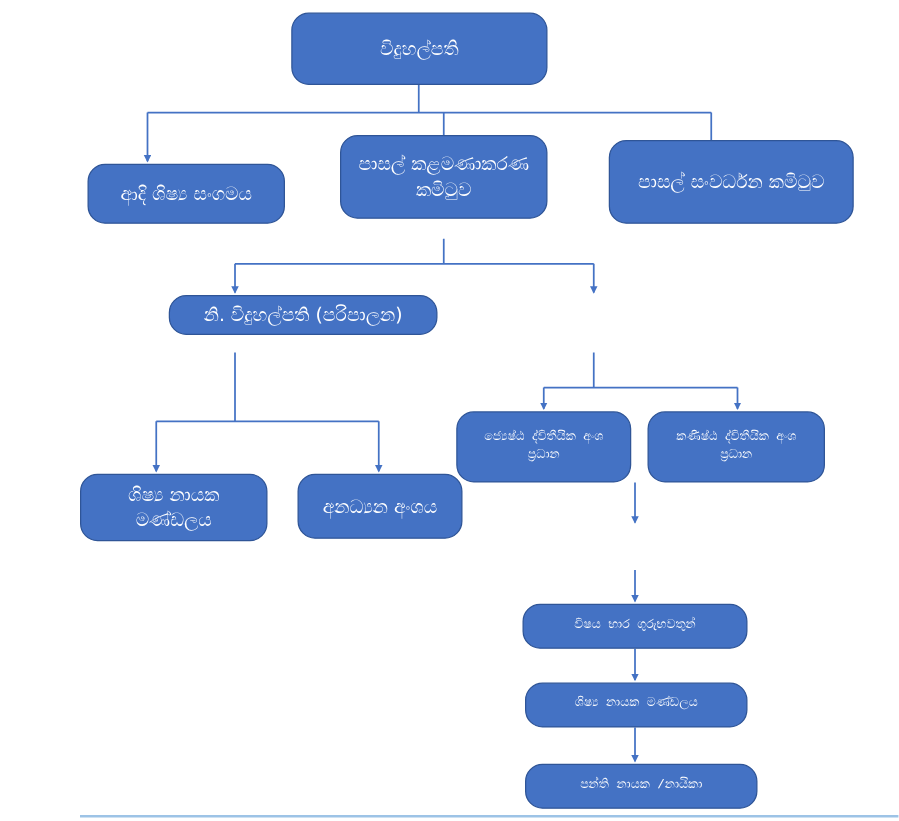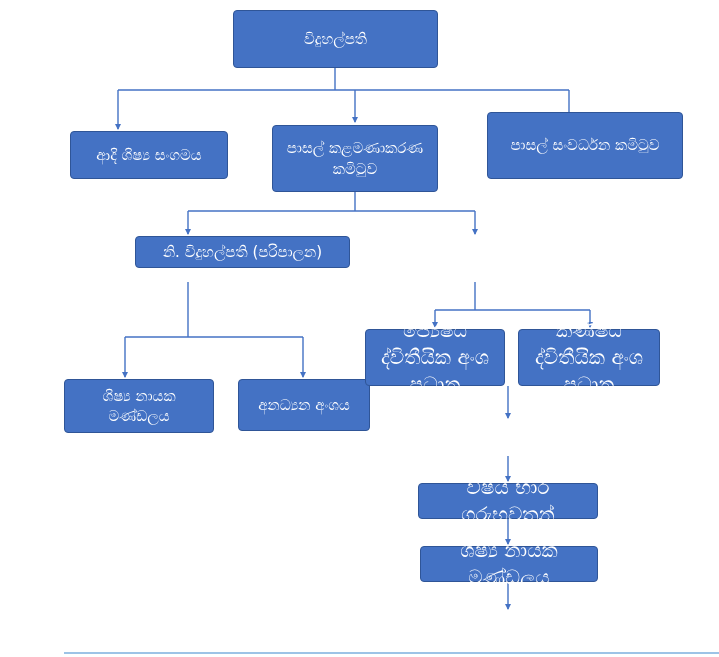--- a/index.html
+++ b/index.html
@@ -9,28 +9,28 @@
     background:var(--page-bg,#ffffff);
     overflow:hidden;
     font-family:"DejaVu Sans","Liberation Sans",sans-serif;
   }
   svg.connectors{position:absolute;left:0;top:0;width:719px;height:657px;}
   path.conn{stroke:var(--conn,#4472C4);stroke-width:1.4;fill:none;}
   .node{
     position:absolute;
     background:var(--box-fill,#4472C4);
     border:1.5px solid var(--box-border,#2F5597);
-    border-radius:4px;
+    border-radius:14px;
     display:flex;align-items:center;justify-content:center;
     text-align:center;
     color:var(--box-text,#ffffff);
     font-size:15px;line-height:1.35;
     padding:3px 8px;box-sizing:border-box;
   }
-  .node.small{font-size:20px;}
+  .node.small{font-size:10px;font-family:Liberation Mono, monospace;}
   .bottom-line{
     position:absolute;left:64px;top:652px;width:655px;height:2px;
     background:var(--bottom-line,#9DC3E6);
   }
 </style>
 </head>
 <body>
 
 <div class="canvas" style="--page-bg: #ffffff; --box-fill: #4472C4; --box-border: #2F5597; --box-text: #ffffff; --conn: #4472C4; --bottom-line: #9DC3E6;">
 
@@ -69,21 +69,21 @@
   </svg>
 
   <div class="node" style="left:233px;top:10px;width:205px;height:58px">
     <span>විදුහල්පති</span>
   </div>
 
   <div class="node" style="left:70px;top:131px;width:158px;height:48px">
     <span>ආදි ශිෂ්‍ය සංගමය</span>
   </div>
 
-  <div class="node" style="left:272px;top:125px;width:166px;height:67px">
+  <div class="node" style="left:272px;top:108px;width:166px;height:67px">
     <span>පාසල් කළමණාකරණ කමිටුව</span>
   </div>
 
   <div class="node" style="left:487px;top:112px;width:196px;height:67px">
     <span>පාසල් සංවර්ධන කමිටුව</span>
   </div>
 
   <div class="node" style="left:135px;top:236px;width:215px;height:32px">
     <span>නි. විදුහල්පති (පරිපාලන)</span>
   </div>
@@ -107,16 +107,19 @@
 
 
   <div class="node small" style="left:418px;top:483px;width:180px;height:36px">
     <span>විෂය භාර ගුරුභවතුන්</span>
   </div>
 
   <div class="node small" style="left:420px;top:546px;width:178px;height:36px">
     <span>ශිෂ්‍ය නායක මණ්ඩලය</span>
   </div>
 
+  <div class="node small" style="left:420px;top:611px;width:186px;height:36px">
+    <span>පන්ති නායක /නායිකා</span>
+  </div>
 
   <div class="bottom-line"></div>
 
 </div>
 
 </body></html>

